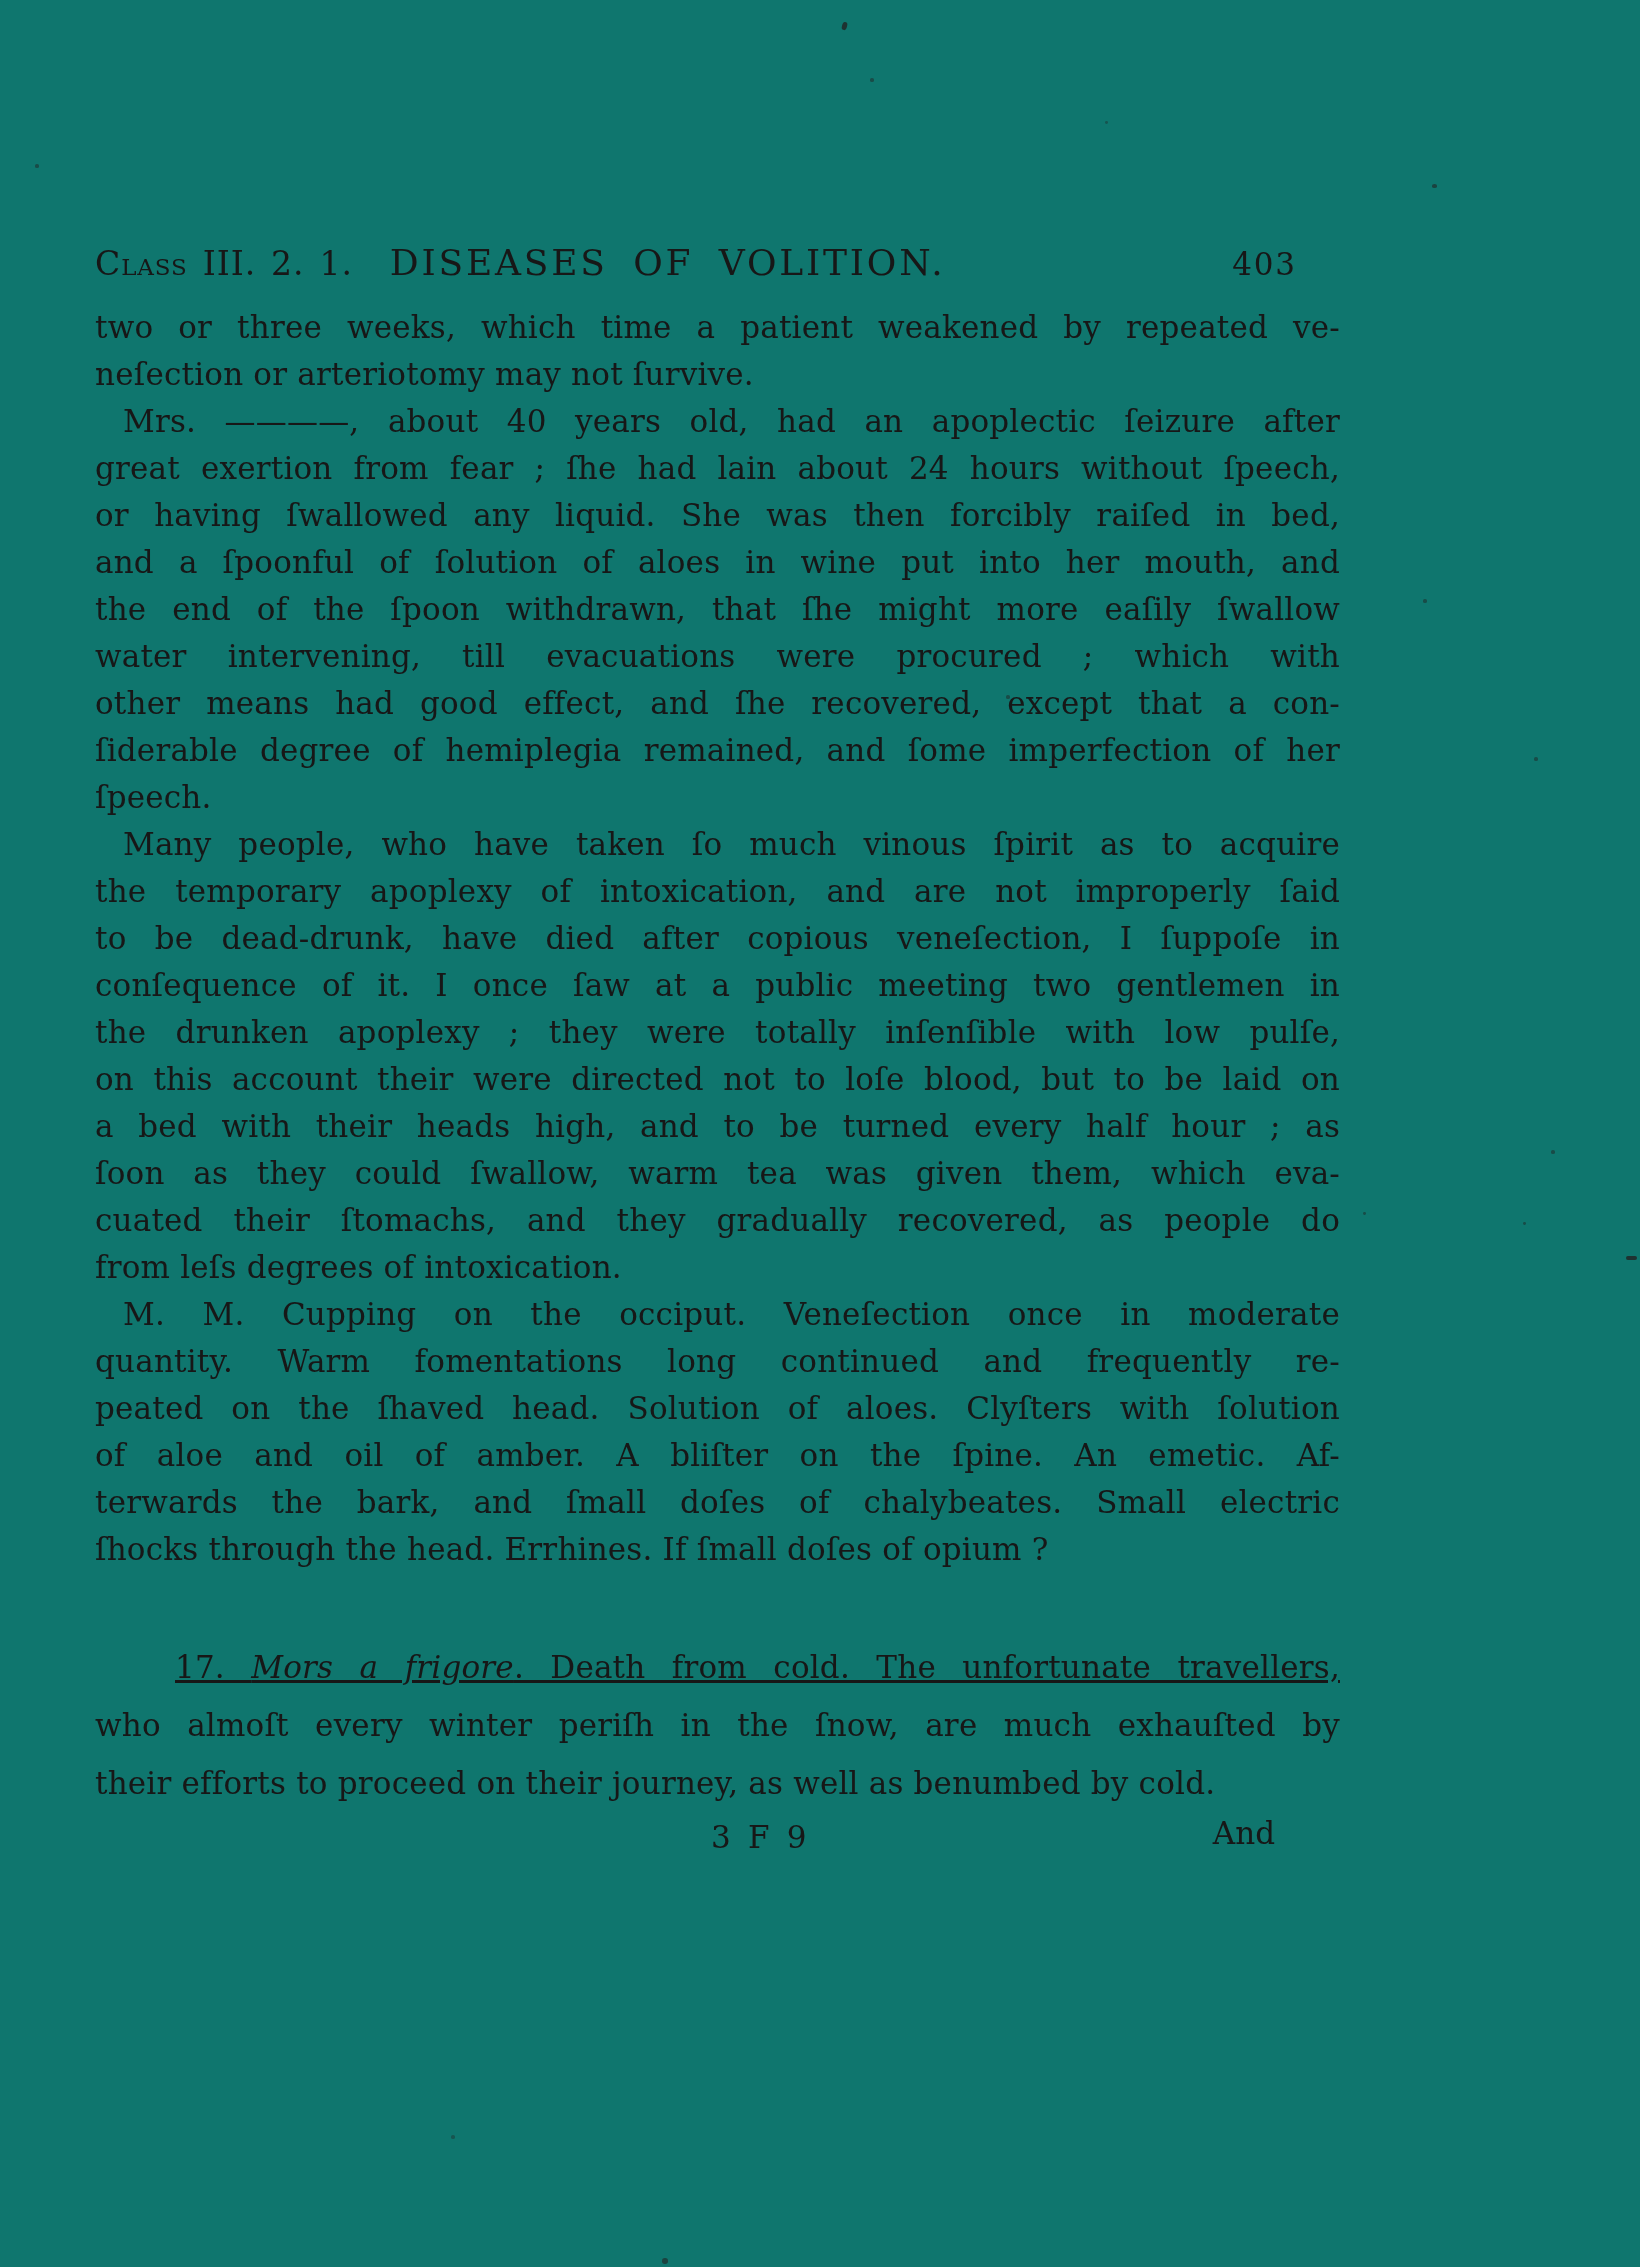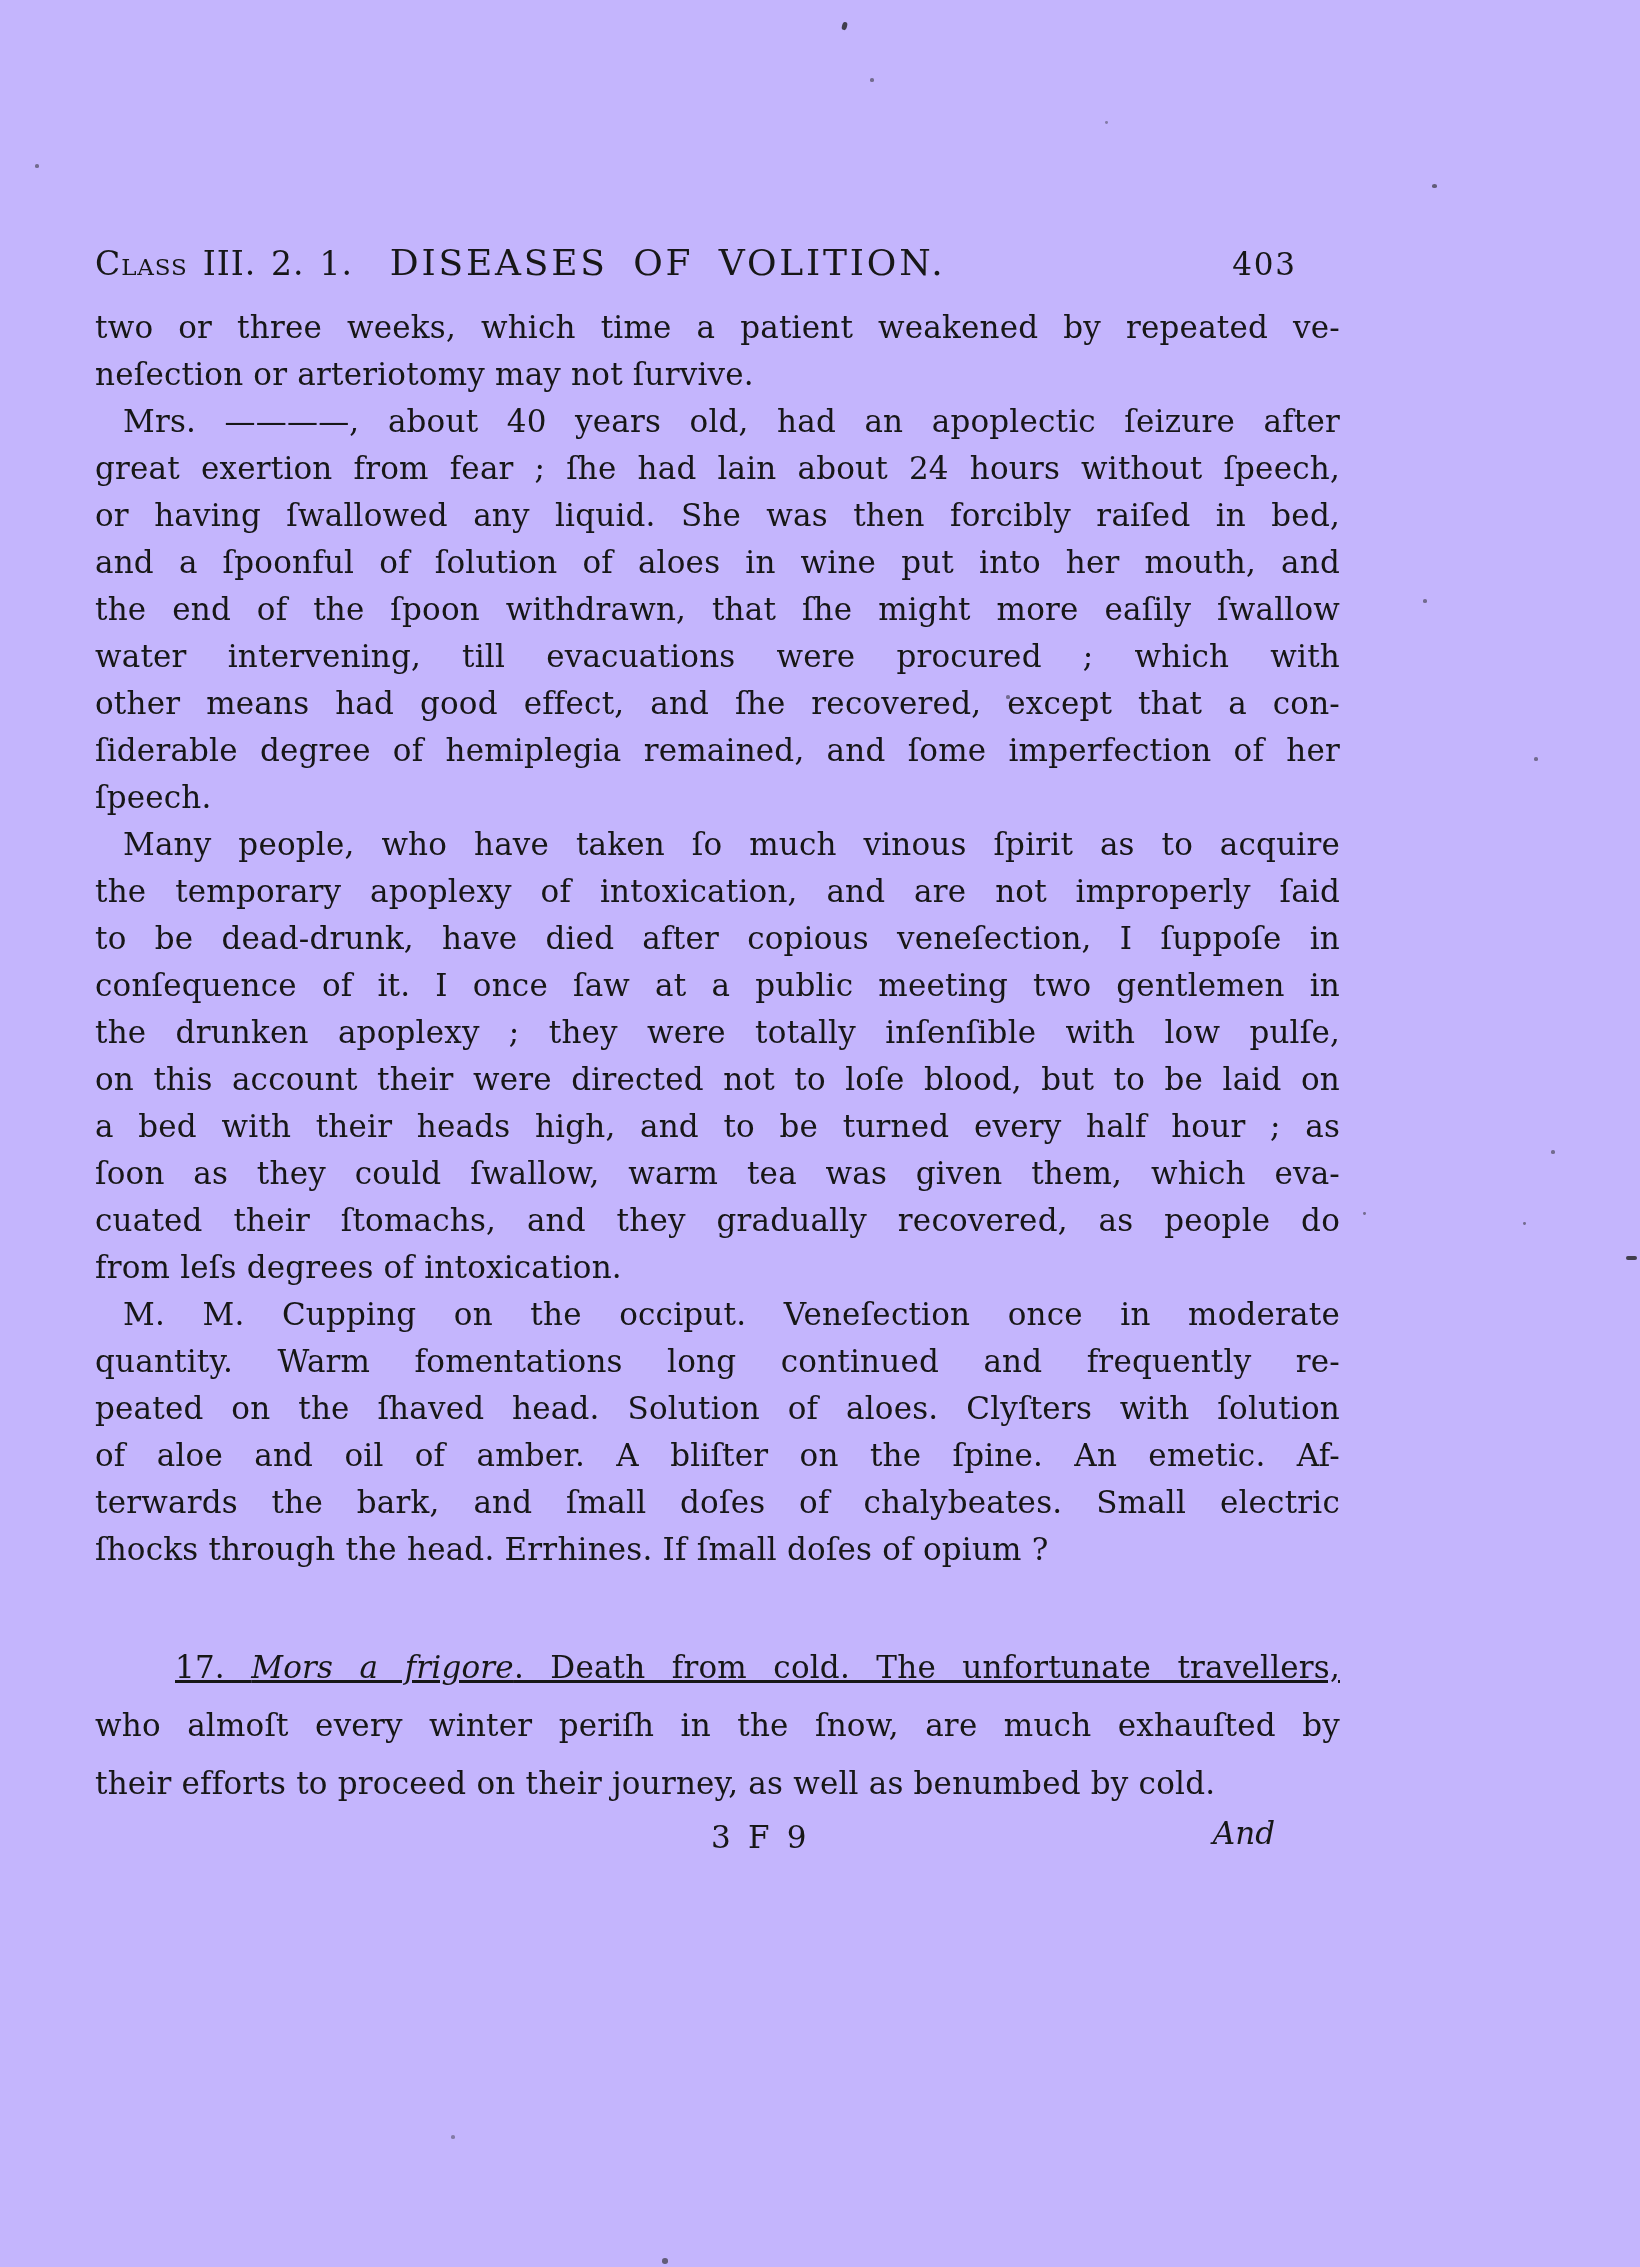--- a/index.html
+++ b/index.html
@@ -1,19 +1,19 @@
 <!DOCTYPE html>
 <html style="font-size:15px"><head>
 <meta charset="utf-8">
 <style>
   html, body { margin:0; padding:0; background:#ffffff; }
   .page {
     position:relative;
     width:1641px; height:2267px;
-    background:#c4b5fd;
+    background:#0f766e;
     overflow:hidden;
     font-family:"DejaVu Serif", "Liberation Serif", serif;
     color:#171717;
   }
   .text-area {
     position:absolute;
     left:95px; top:242px;
     width:1245px;
   }
   .header {
@@ -68,21 +68,21 @@
   }
   .sig {
     position:absolute;
     left:0; right:0;
     text-align:center;
     transform:translateX(43px);
     letter-spacing:3.7px;
   }
   .catchword {
     position:absolute;
-    right:65px; top:-3.7px;font-style:italic;
+    right:65px; top:-3.7px;
   }
   
   .speck {
     position:absolute;
     background:#222;
     border-radius:50%;
   }
 </style>
 </head>
 <body>

